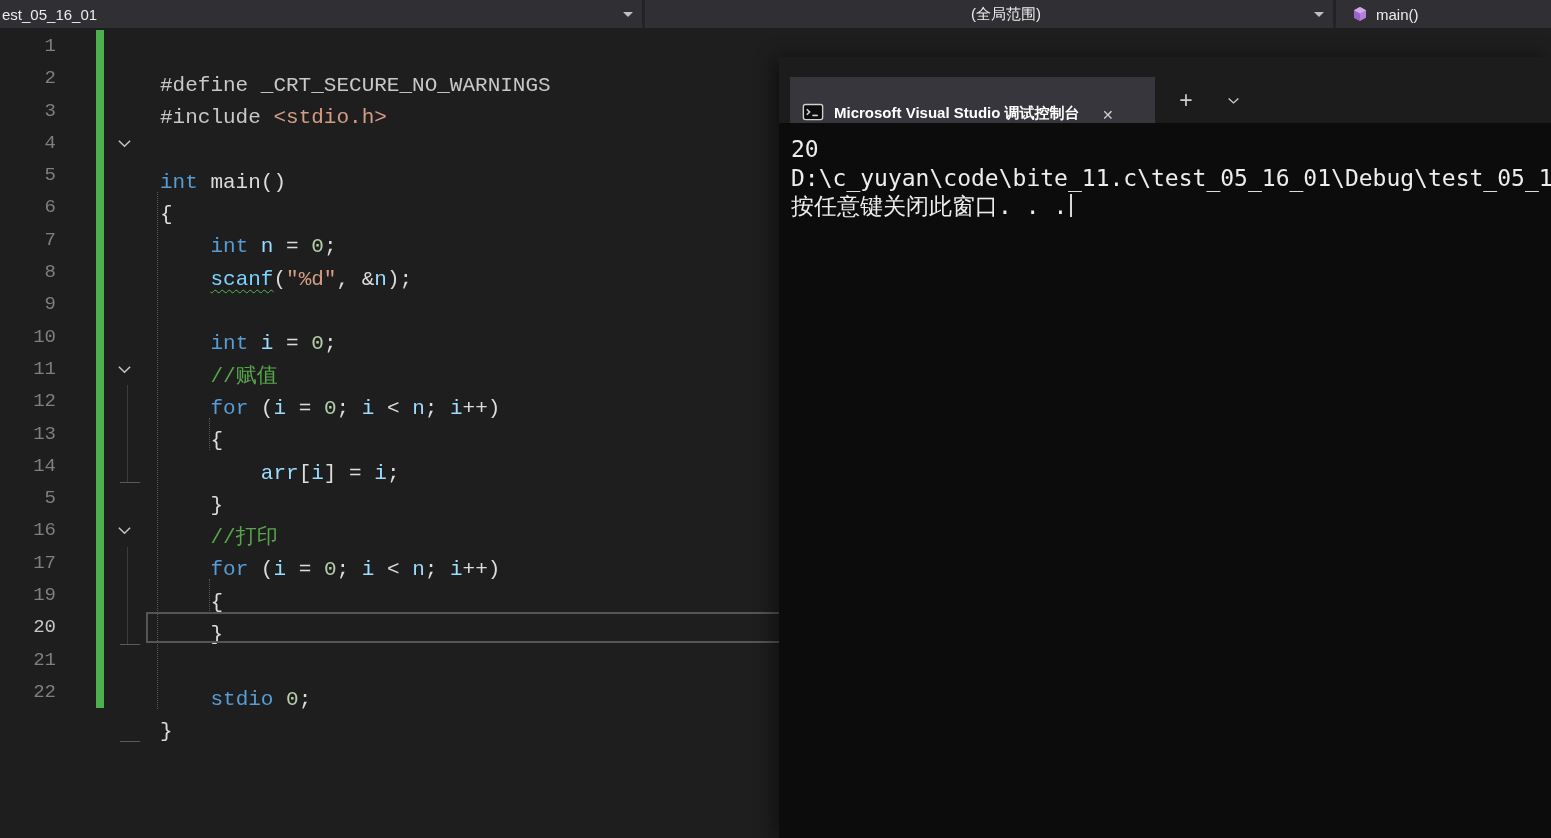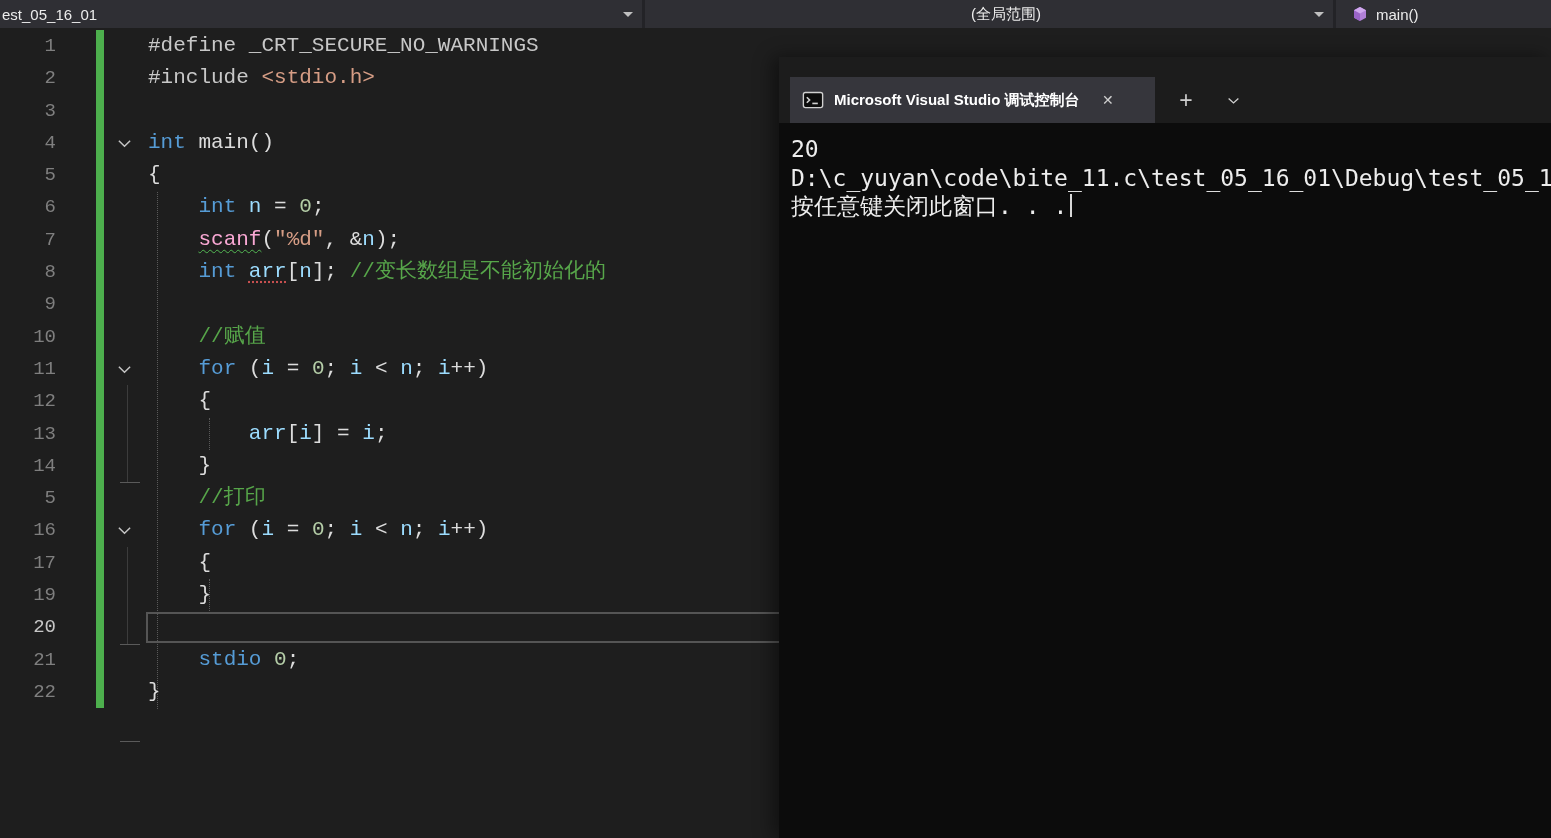--- a/index.html
+++ b/index.html
@@ -14,43 +14,43 @@
   .nb-d3{flex:1;padding-left:16px;gap:8px;}
   .nb-div{width:3px;height:100%;background:#232327;}
 
   
   .editor{position:absolute;top:28px;left:0;right:0;bottom:0;overflow:hidden;font-family:"Liberation Mono","DejaVu Sans Mono",monospace;}
   .rows{position:absolute;top:2px;left:0;right:0;}
   .row{position:relative;height:32.3px;font-size:21px;line-height:32.3px;}
   .ln{position:absolute;left:0;width:56px;text-align:right;color:#7f7f7f;font-size:19px;}
   .chg{position:absolute;left:96px;width:8px;top:0;bottom:0;background:var(--chg,#4daf4d);}
   .fold{position:absolute;left:112px;top:0;width:24px;height:32.3px;display:flex;align-items:center;justify-content:center;cursor:pointer;}
-  .code{position:absolute;left:148px;white-space:pre;}
+  .code{position:absolute;left:160px;white-space:pre;margin-top:40px;}
   .current-line .ln{color:#c6c6c6;}
   .cur-box{position:absolute;left:146px;right:0;top:1px;bottom:1px;border:2px solid #555;box-sizing:border-box;}
   .sqg{text-decoration:underline wavy #53b853;text-decoration-thickness:1px;text-underline-offset:4px;}
   .sqr{text-decoration:underline dotted #c75050;text-underline-offset:4px;}
   .guide{position:absolute;border-left:1px dotted #5a5a5a;width:0;}
   .tick{position:absolute;border-top:1px solid #5a5a5a;height:0;width:20px;left:120px;}
   .vstub{position:absolute;border-left:1px solid #434343;width:0;left:127px;opacity:.8;}
 
   
   .console{position:absolute;left:779px;top:57px;right:0;bottom:0;background:#0c0c0c;z-index:10;box-shadow:-6px 0 18px rgba(0,0,0,.45);}
   .tabbar{position:relative;height:66px;background:#1c1c1c;}
-  .tab{position:absolute;left:11px;bottom:0;width:365px;height:46px;background:#36363c;display:flex;align-items:center;padding:0 10px 0 12px;box-sizing:border-box;gap:10px;cursor:pointer;}
+  .tab{position:absolute;left:11px;bottom:0;width:365px;height:46px;background:#36363c;display:flex;align-items:flex-end;padding:0 10px 0 12px;box-sizing:border-box;gap:10px;cursor:pointer;}
   .tab-title{color:#ffffff;font-size:15px;font-weight:700;white-space:nowrap;overflow:hidden;width:256px;}
   .tab-close{color:#cfcfcf;font-size:14px;margin-left:2px;cursor:pointer;}
   .tbtn{position:absolute;bottom:7px;width:32px;height:32px;display:flex;align-items:center;justify-content:center;color:#cfcfcf;cursor:pointer;}
   .tbtn.plus{left:391px;font-size:23px;font-weight:400;}
   .tbtn.chev{left:438px;}
   .term{padding:12px 0 0 12px;font-family:"DejaVu Sans Mono",monospace;font-size:23px;line-height:28.7px;color:#ededed;}
   .c-line{white-space:pre;overflow:hidden;}
   .caret{display:inline-block;width:2px;height:23px;background:#d8d8d8;vertical-align:-3px;margin-left:3px;}
 </style>
-<style>.kw{color:#569cd6}.id{color:#9cdcfe}.num{color:#b5cea8}.str{color:#d69d85}.cm{color:#57a64a}.pl{color:#dcdcdc}.pp{color:#c8c8c8}.fn{color:#f9a8d4}</style></head>
+<style>.kw{color:#569cd6}.id{color:#9cdcfe}.num{color:#b5cea8}.str{color:#d69d85}.cm{color:#57a64a}.pl{color:#dcdcdc}.pp{color:#c8c8c8}.fn{color:#7dd3fc}</style></head>
 <body>
 
 <div class="navbar">
   <div class="nb-dd nb-d1">
     <span>est_05_16_01</span>
     <span class="arrow"></span>
   </div>
   <div class="nb-div"></div>
   <div class="nb-dd nb-d2">
     <span>(全局范围)</span>
@@ -105,25 +105,25 @@
         <span class="code"><span class="pl">    </span><span class="kw">int</span><span class="pl"> </span><span class="id">n</span><span class="pl"> = </span><span class="num">0</span><span class="pl">;</span></span>
       </div>
       <div class="row">
         <span class="ln">7</span>
         <span class="chg"></span>
         <span class="code"><span class="pl">    </span><span class="fn sqg">scanf</span><span class="pl">(</span><span class="str">"%d"</span><span class="pl">, &amp;</span><span class="id">n</span><span class="pl">);</span></span>
       </div>
       <div class="row">
         <span class="ln">8</span>
         <span class="chg"></span>
-        <span class="code"><span class="pl">    </span><span class="kw">int</span><span class="pl"> </span><span class="id sqr">arr</span><span class="pl">[</span><span class="id">n</span><span class="pl">]; </span><span class="cm">//变长数组是不能初始化的</span></span>
       </div>
       <div class="row">
         <span class="ln">9</span>
         <span class="chg"></span>
+        <span class="code"><span class="pl">    </span><span class="kw">int</span><span class="pl"> </span><span class="id">i</span><span class="pl"> = </span><span class="num">0</span><span class="pl">;</span></span>
       </div>
       <div class="row">
         <span class="ln">10</span>
         <span class="chg"></span>
         <span class="code"><span class="pl">    </span><span class="cm">//赋值</span></span>
       </div>
       <div class="row">
         <span class="ln">11</span>
         <span class="chg"></span>
         <span class="fold">

